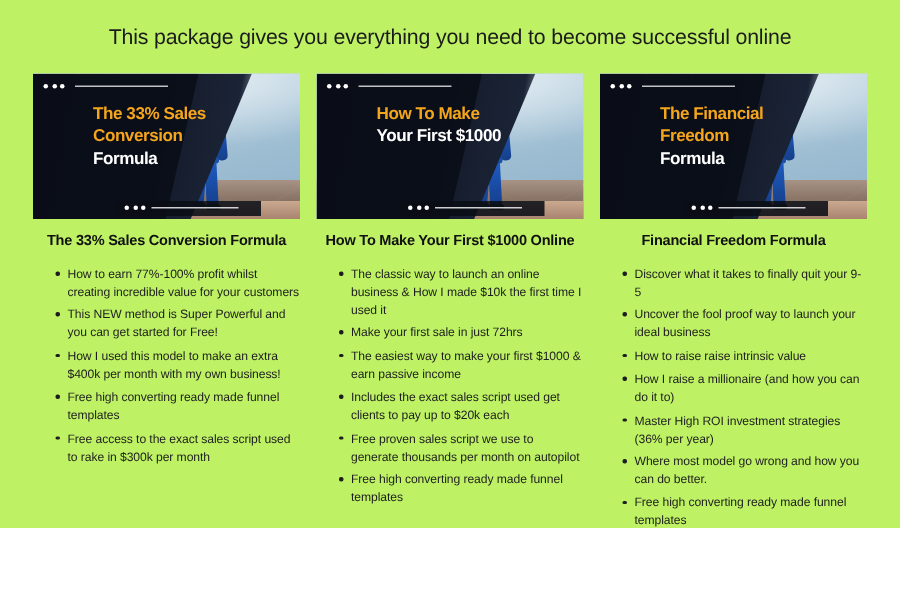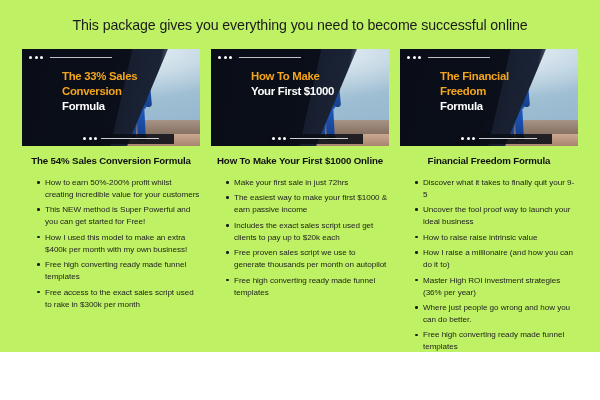--- a/index.html
+++ b/index.html
@@ -312,24 +312,24 @@
             </span>
         </div>
 
         <div class="thumb-text">
           <span class="tt-accent">The 33% Sales</span>
           <span class="tt-accent">Conversion</span>
           <span class="tt-plain">Formula</span>
         </div>
       </div>
 
-      <div class="card-title">The 54% Sales Conversion Formula</div>
+      <div class="card-title">The 33% Sales Conversion Formula</div>
 
       <ul class="bullets">
-        <li>How to earn 50%-200% profit whilst creating incredible value for your customers</li>
+        <li>How to earn 77%-100% profit whilst creating incredible value for your customers</li>
         <li>This NEW method is Super Powerful and you can get started for Free!</li>
         <li>How I used this model to make an extra $400k per month with my own business!</li>
         <li>Free high converting ready made funnel templates</li>
         <li>Free access to the exact sales script used to rake in $300k per month</li>
       </ul>
     </div>
 
     <div class="card">
       <div class="thumb">
         <div class="thumb-bg"></div>
@@ -379,20 +379,21 @@
 
         <div class="thumb-text">
           <span class="tt-accent">How To Make</span>
           <span class="tt-plain">Your First $1000</span>
         </div>
       </div>
 
       <div class="card-title">How To Make Your First $1000 Online</div>
 
       <ul class="bullets">
+        <li>The classic way to launch an online business &amp; How I made $10k the first time I used it</li>
         <li>Make your first sale in just 72hrs</li>
         <li>The easiest way to make your first $1000 &amp; earn passive income</li>
         <li>Includes the exact sales script used get clients to pay up to $20k each</li>
         <li>Free proven sales script we use to generate thousands per month on autopilot</li>
         <li>Free high converting ready made funnel templates</li>
       </ul>
     </div>
 
     <div class="card">
       <div class="thumb">
@@ -449,19 +450,19 @@
       </div>
 
       <div class="card-title">Financial Freedom Formula</div>
 
       <ul class="bullets">
         <li>Discover what it takes to finally quit your 9-5</li>
         <li>Uncover the fool proof way to launch your ideal business</li>
         <li>How to raise raise intrinsic value</li>
         <li>How I raise a millionaire (and how you can do it to)</li>
         <li>Master High ROI investment strategies (36% per year)</li>
-        <li>Where just people go wrong and how you can do better.</li>
+        <li>Where most model go wrong and how you can do better.</li>
         <li>Free high converting ready made funnel templates</li>
       </ul>
     </div>
 
   </div>
 </div>
 
 </body></html>

